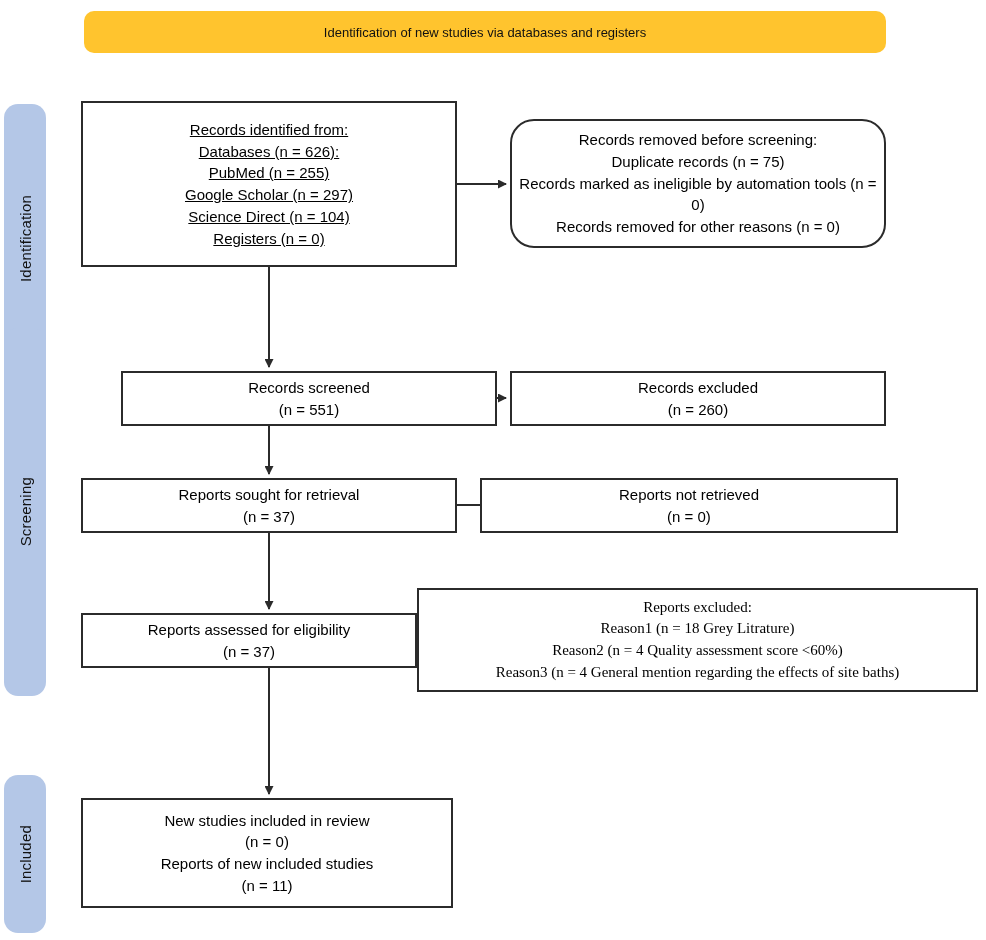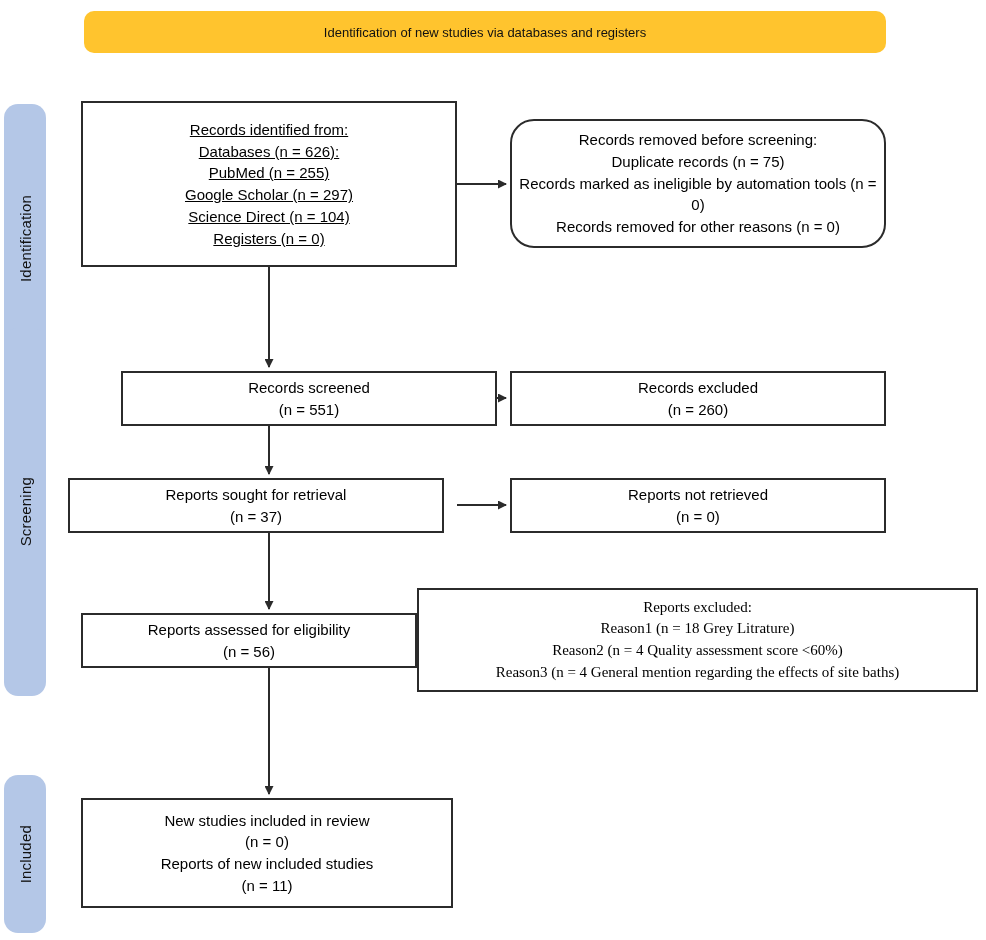--- a/index.html
+++ b/index.html
@@ -87,22 +87,22 @@
     white-space: pre-line;
     padding: 2px 6px;
     color: #000000;
   }
 
   
   #box-identified        { left: 81px;  top: 101px; width: 376px; height: 166px; text-decoration: underline; }
   #box-removed           { left: 510px; top: 119px; width: 376px; height: 129px; border-radius: 24px; }
   #box-screened          { left: 81px;  top: 371px; width: 376px; height: 55px; margin-left: 40px;  }
   #box-records-excluded  { left: 510px; top: 371px; width: 376px; height: 55px;  }
-  #box-sought            { left: 68px;  top: 478px; width: 376px; height: 55px;  }
-  #box-not-retrieved     { left: 510px; top: 478px; width: 376px; height: 55px;  }
+  #box-sought            { left: 81px;  top: 478px; width: 376px; height: 55px;  }
+  #box-not-retrieved     { left: 480px; top: 478px; width: 418px; height: 55px;  }
   #box-eligibility       { left: 81px;  top: 613px; width: 336px; height: 55px;  }
   #box-reports-excluded  { left: 417px; top: 588px; width: 561px; height: 104px; font-family: Liberation Serif, serif; }
   #box-included          { left: 81px;  top: 798px; width: 372px; height: 110px; }
 
   #box-reports-excluded .flow-box-text,
   #box-identified .flow-box-text,
   #box-removed .flow-box-text,
   #box-included .flow-box-text {
     line-height: 1.45;
   }
@@ -181,21 +181,21 @@
 (n = 37)</span>
   </div>
 
   <div class="flow-box" id="box-not-retrieved">
     <span class="flow-box-text">Reports not retrieved
 (n = 0)</span>
   </div>
 
   <div class="flow-box" id="box-eligibility">
     <span class="flow-box-text">Reports assessed for eligibility
-(n = 56)</span>
+(n = 37)</span>
   </div>
 
   <div class="flow-box" id="box-reports-excluded">
     <span class="flow-box-text">Reports excluded:
 Reason1 (n =  18 Grey Litrature)
 Reason2 (n =  4 Quality assessment score &lt;60%)
 Reason3 (n =  4 General mention regarding the effects of site baths)</span>
   </div>
 
   <div class="flow-box" id="box-included">

